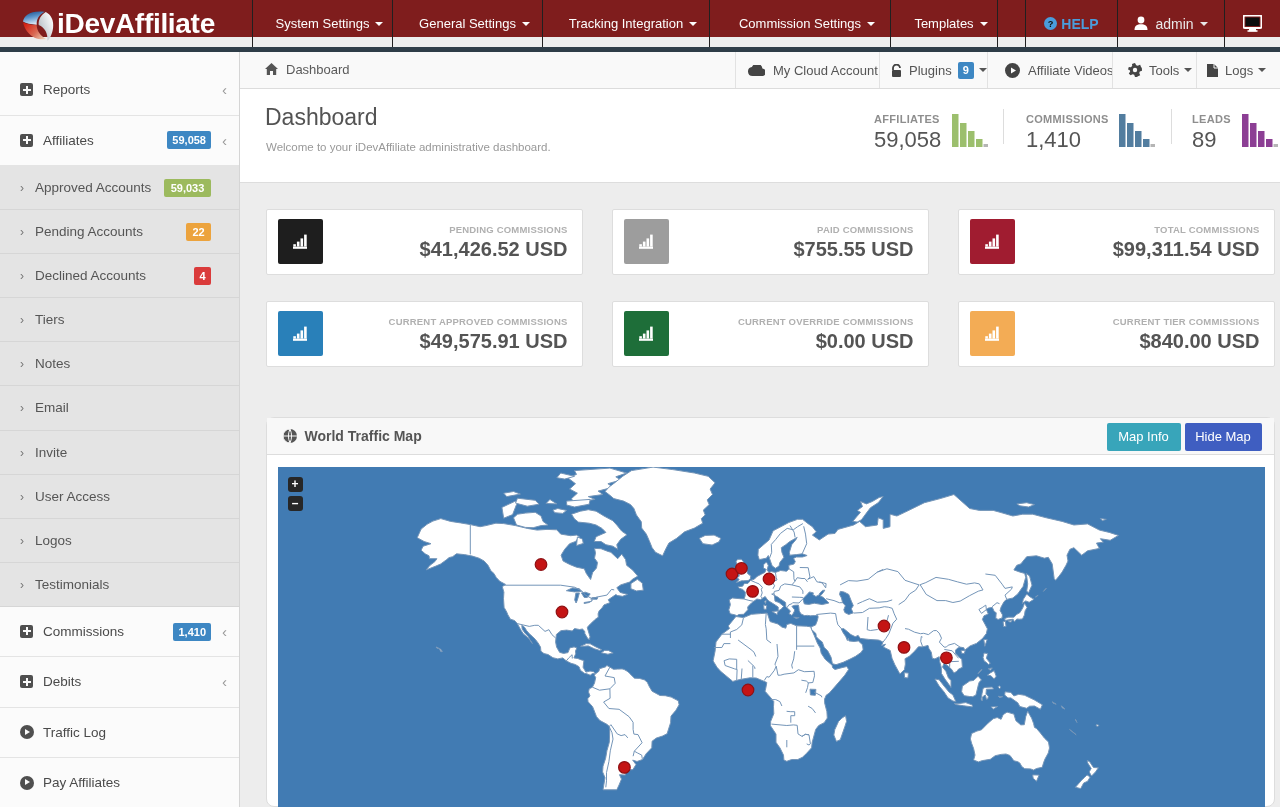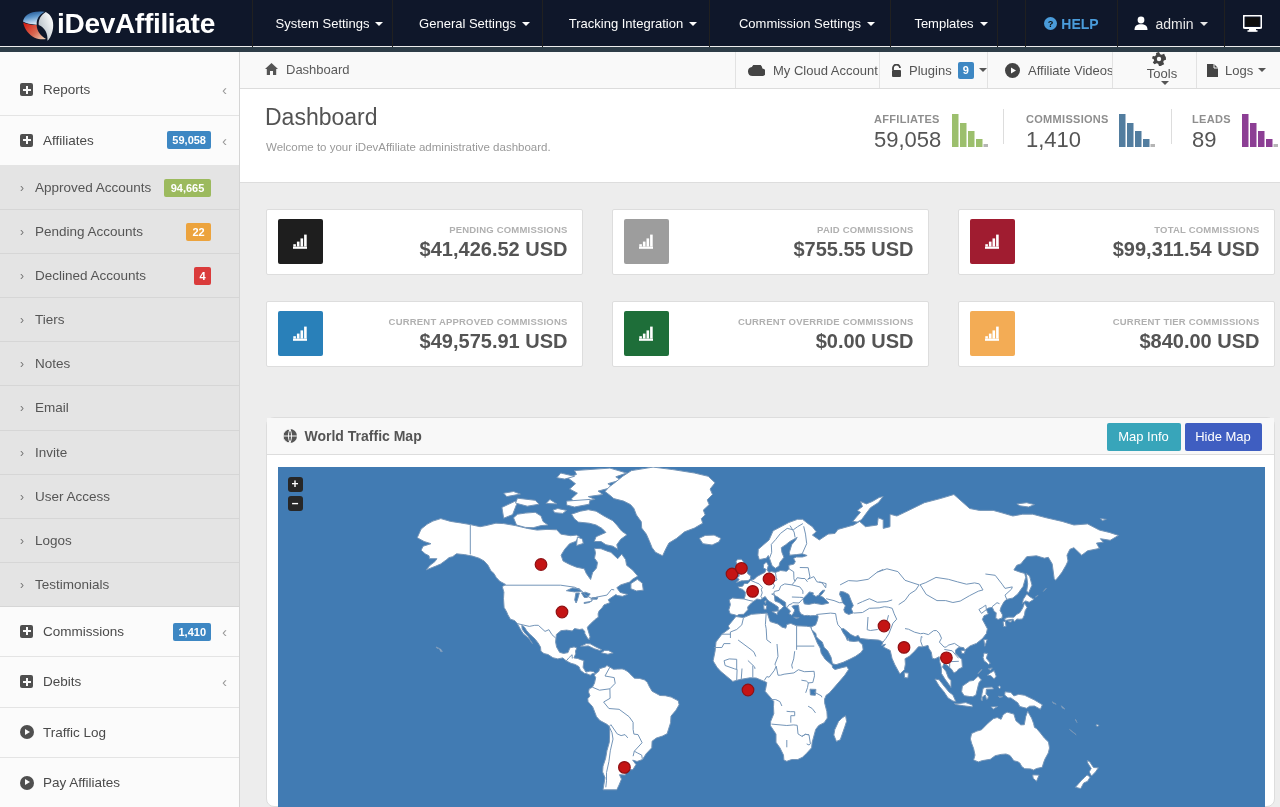--- a/index.html
+++ b/index.html
@@ -1,18 +1,18 @@
 <!DOCTYPE html>
 <html><head>
 <meta charset="utf-8">
 <style>
 * { margin:0; padding:0; box-sizing:border-box; }
 html,body { width:1280px; height:807px; overflow:hidden; font-family:"Liberation Sans", sans-serif; background:#ededed; }
 
-.navbar { position:absolute; left:0; top:0; width:1280px; height:46px; background:#0f172a; }
+.navbar { position:absolute; left:0; top:0; width:1280px; height:37px; background:#7f1d1d; }
 .navstrip { position:absolute; left:0; top:47px; width:1280px; height:5px; background:#2e3d48; }
 .logo { position:absolute; left:22px; top:4px; height:40px; display:flex; align-items:center; }
 .logo .brand { color:#fff; font-size:28px; font-weight:bold; letter-spacing:-0.3px; margin-left:2px; }
 .navmenu { position:absolute; left:252px; top:0; height:47px; display:flex; }
 .navmenu .ni { height:47px; display:flex; align-items:center; justify-content:center; color:#fdfdfd; font-size:13px; border-left:1px solid #202020; box-sizing:border-box; padding-left:14px; }
 .navmenu .ni:last-child { border-right:1px solid #202020; }
 .caret { display:inline-block; width:0; height:0; border-left:4px solid transparent; border-right:4px solid transparent; border-top:4px solid currentColor; margin-left:6px; vertical-align:middle; }
 .navright { position:absolute; right:0; top:0; height:47px; display:flex; }
 .navright .ni { height:47px; display:flex; align-items:center; justify-content:center; border-left:1px solid #202020; }
 .help { color:#4a9cdb; font-weight:bold; font-size:14px; }
@@ -128,21 +128,21 @@
         </svg>
     </div>
   </div>
 </div>
 <div class="navstrip"></div>
 
 <div class="sidebar">
   <div class="smenu">
     <div class="sitem"><span class="icn plus-sq"></span>Reports<span class="chev">‹</span></div>
     <div class="sitem"><span class="icn plus-sq"></span>Affiliates<span class="badge b-blue" style="right:28px;">59,058</span><span class="chev">‹</span></div>
-    <div class="ssub"><span class="arr">›</span>Approved Accounts<span class="badge b-green">94,665</span></div>
+    <div class="ssub"><span class="arr">›</span>Approved Accounts<span class="badge b-green">59,033</span></div>
     <div class="ssub"><span class="arr">›</span>Pending Accounts<span class="badge b-orange">22</span></div>
     <div class="ssub"><span class="arr">›</span>Declined Accounts<span class="badge b-red">4</span></div>
     <div class="ssub"><span class="arr">›</span>Tiers</div>
     <div class="ssub"><span class="arr">›</span>Notes</div>
     <div class="ssub"><span class="arr">›</span>Email</div>
     <div class="ssub"><span class="arr">›</span>Invite</div>
     <div class="ssub"><span class="arr">›</span>User Access</div>
     <div class="ssub"><span class="arr">›</span>Logos</div>
     <div class="ssub"><span class="arr">›</span>Testimonials</div>
     <div class="sitem"><span class="icn plus-sq"></span>Commissions<span class="badge b-blue" style="right:28px;">1,410</span><span class="chev">‹</span></div>
@@ -168,21 +168,21 @@
             <path d="M2,6 L2,4 a3.5,3.5 0 0 1 7,0" fill="none" stroke="#444" stroke-width="1.8"></path>
             <rect x="1" y="6" width="9" height="7" rx="1" fill="#444"></rect>
           </svg>
         Plugins<span class="pbadge">9</span><span class="caret" style="color:#555;"></span></div>
       <div class="titem" style="width:125px; padding-left:17px;">
         <svg width="15" height="15" viewBox="0 0 15 15" style="margin-right:8px;">
             <circle cx="7.5" cy="7.5" r="7.5" fill="#444"></circle>
             <path d="M6,4.5 L11,7.5 L6,10.5 Z" fill="#fff"></path>
           </svg>
         Affiliate Videos</div>
-      <div class="titem" style="width:84px; padding-left:15px;flex-direction:column;">
+      <div class="titem" style="width:84px; padding-left:15px;">
         <svg width="14" height="14" viewBox="0 0 14 14" style="margin-right:7px;">
             <path d="M7,0 L8.2,2.2 a5,5 0 0 1 1.5,0.6 L12,1.8 L12.2,1.8 L13,4.1 a5,5 0 0 1 0.9,1.3 L14,7.8 L11.8,8.5 a5,5 0 0 1 -0.6,1.5 L12.2,12.2 L10,13.2 a5,5 0 0 1 -1.4,0.7 L7,14 L6.2,11.8 a5,5 0 0 1 -1.5,-0.6 L2.5,12.3 L0.8,10.5 L2.2,8.5 a5,5 0 0 1 -0.6,-1.5 L0,6.5 L0.8,4 L3,4.2 a5,5 0 0 1 1.2,-1.2 L4,1 L6,0.2 Z" fill="#444"></path>
             <circle cx="7" cy="7" r="2.2" fill="#f9f9f9"></circle>
           </svg>
         Tools<span class="caret" style="color:#555;"></span></div>
       <div class="titem" style="width:84px; padding-left:10px;">
         <svg width="11" height="13" viewBox="0 0 11 13" style="margin-right:7px;">
             <path d="M0,0 L7,0 L11,4 L11,13 L0,13 Z" fill="#444"></path>
             <path d="M7,0 L7,4 L11,4" fill="none" stroke="#f9f9f9" stroke-width="1"></path>
           </svg>

